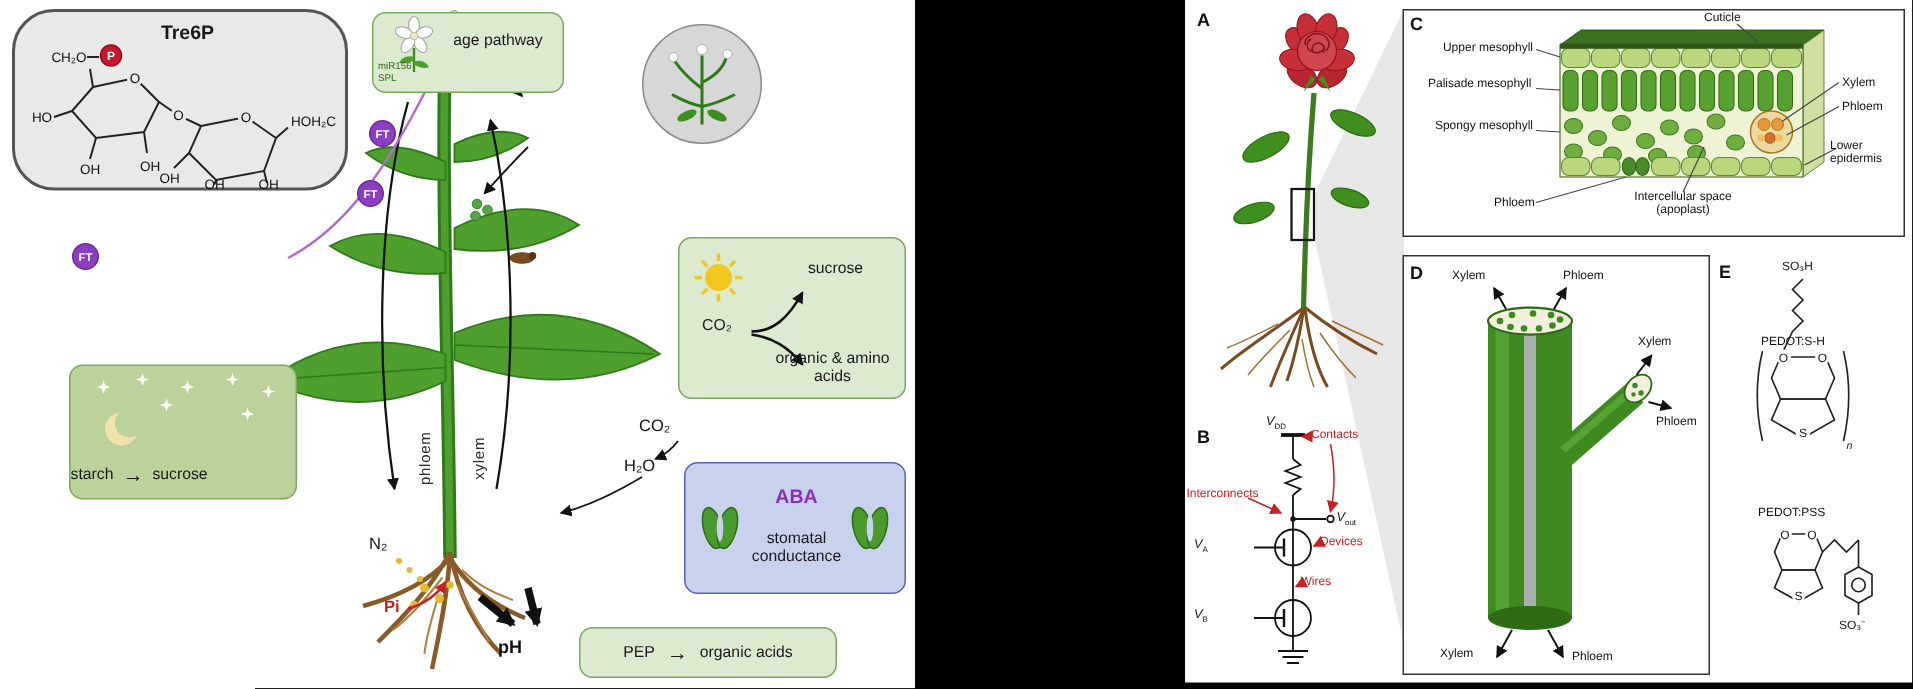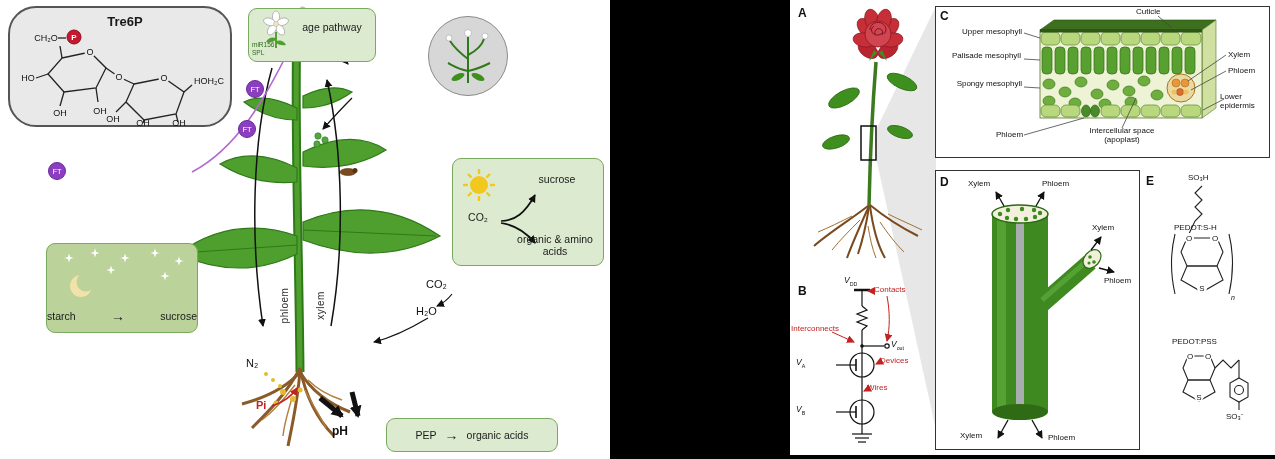--- a/index.html
+++ b/index.html
@@ -10,21 +10,21 @@
   #fig-right{left:790px;width:485px;height:455px}
   .layer{position:absolute;left:0;top:0}
   .abs{position:absolute}
   svg{display:block;overflow:visible}
   .box{position:absolute;border-radius:9px;font-size:10.5px;line-height:1.18;text-align:center;color:#1a1a1a}
   .gbox{background:#dcead0;border:1.6px solid #79a95e}
   .rbox{background:#f3aaa1;border:1.6px solid #c2473a;color:#7c150b;font-weight:bold}
   .bluebox{background:#c9d2ec;border:1.8px solid #5a62b0}
   .tre6p{background:#e9e9e9;border:2px solid #555;border-radius:28px}
   .graycircle{position:absolute;background:#d7d7d7;border:1.5px solid #8a8a8a;border-radius:50%}
-  .ft{position:absolute;width:18px;height:18px;border-radius:50%;background:#8b3fc0;border:1px solid #6a2a99;color:#fff;font-size:7.5px;font-weight:normal;display:flex;align-items:center;justify-content:center;z-index:5}
+  .ft{position:absolute;width:18px;height:18px;border-radius:50%;background:#8b3fc0;border:1px solid #6a2a99;color:#fff;font-size:7.5px;font-weight:bold;display:flex;align-items:center;justify-content:center;z-index:5}
   .vtext{position:absolute;font-size:10px;color:#2a2a2a;letter-spacing:.5px;transform:rotate(-90deg);transform-origin:center;white-space:nowrap;width:44px;text-align:center}
   .freelab{position:absolute;font-size:11px;color:#111}
   .bold{font-weight:bold}
   .red{color:#c32222}
   .lab{position:absolute;font-size:8px;color:#111;line-height:1.12}
   .rlab{position:absolute;font-size:8px;color:#c32222;line-height:1.1}
   .panel-letter{position:absolute;font-weight:bold;font-size:12px;color:#111}
   .pbox{position:absolute;border:1px solid #333;background:transparent}
   .it{font-style:italic}
   sub{font-size:.62em}
@@ -244,27 +244,41 @@
           <path d="M0,-4.5 L1.1,-1.1 L4.5,0 L1.1,1.1 L0,4.5 L-1.1,1.1 L-4.5,0 L-1.1,-1.1 Z" transform="translate(48,9)"></path>
           <path d="M0,-4.5 L1.1,-1.1 L4.5,0 L1.1,1.1 L0,4.5 L-1.1,1.1 L-4.5,0 L-1.1,-1.1 Z" transform="translate(78,14)"></path>
           <path d="M0,-4.5 L1.1,-1.1 L4.5,0 L1.1,1.1 L0,4.5 L-1.1,1.1 L-4.5,0 L-1.1,-1.1 Z" transform="translate(108,9)"></path>
           <path d="M0,-4.5 L1.1,-1.1 L4.5,0 L1.1,1.1 L0,4.5 L-1.1,1.1 L-4.5,0 L-1.1,-1.1 Z" transform="translate(132,17)"></path>
           <path d="M0,-4.5 L1.1,-1.1 L4.5,0 L1.1,1.1 L0,4.5 L-1.1,1.1 L-4.5,0 L-1.1,-1.1 Z" transform="translate(64,26)"></path>
           <path d="M0,-4.5 L1.1,-1.1 L4.5,0 L1.1,1.1 L0,4.5 L-1.1,1.1 L-4.5,0 L-1.1,-1.1 Z" transform="translate(118,32)"></path>
         </g>
         <circle cx="34" cy="42" r="11" fill="#f0e2a8"></circle>
         <circle cx="39" cy="38" r="9.5" fill="#bcd29b"></circle>
       </svg>
-      <div class="abs" style="left:0;right:0;bottom:9px;display:flex;justify-content:space-between;gap:6px;align-items:center">
+      <div class="abs" style="left:0;right:0;bottom:9px;display:flex;justify-content:flex-start;gap:6px;align-items:center">
         <span>starch</span>
         <span class="arrowglyph">→</span>
         <span>sucrose</span>
       </div>
     </div>
 
+    <div class="box bluebox" style="left:456px;top:308px;width:148px;height:88px">
+      <svg class="abs" style="left:8px;top:16px" width="30" height="54">
+        <ellipse cx="10" cy="27" rx="6" ry="14" fill="#4a9b2e" stroke="#2a6a12" transform="rotate(-14 10 27)"></ellipse>
+        <ellipse cx="20" cy="27" rx="6" ry="14" fill="#4a9b2e" stroke="#2a6a12" transform="rotate(14 20 27)"></ellipse>
+        <ellipse cx="15" cy="27" rx="2.2" ry="9" fill="#c9d2ec"></ellipse>
+      </svg>
+      <svg class="abs" style="left:108px;top:16px" width="30" height="54">
+        <ellipse cx="10" cy="27" rx="6" ry="14" fill="#4a9b2e" stroke="#2a6a12" transform="rotate(-14 10 27)"></ellipse>
+        <ellipse cx="20" cy="27" rx="6" ry="14" fill="#4a9b2e" stroke="#2a6a12" transform="rotate(14 20 27)"></ellipse>
+        <ellipse cx="15" cy="27" rx="2.2" ry="9" fill="#c9d2ec"></ellipse>
+      </svg>
+      <div class="abs bold" style="left:34px;top:14px;width:80px;font-size:13px;color:#8b2fc0;text-align:center">ABA</div>
+      <div class="abs" style="left:30px;top:44px;width:88px;text-align:center">stomatal conductance</div>
+    </div>
 
 
     <div class="box gbox" style="left:386px;top:418px;width:172px;height:34px;display:flex;align-items:center;justify-content:center;gap:8px">
       <span>PEP</span>
       <span class="arrowglyph">→</span>
       <span>organic acids</span>
     </div>
 
     <div class="freelab" style="left:246px;top:357px">N₂</div>
     <div class="freelab bold red" style="left:256px;top:399px">Pi</div>

